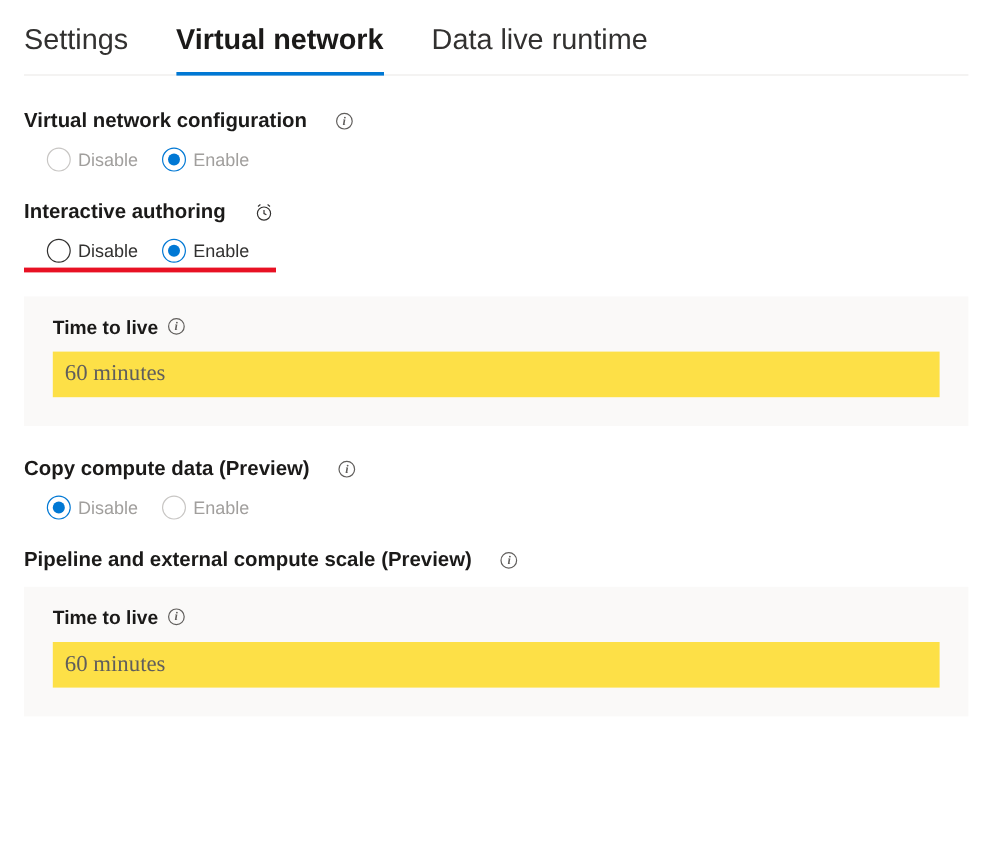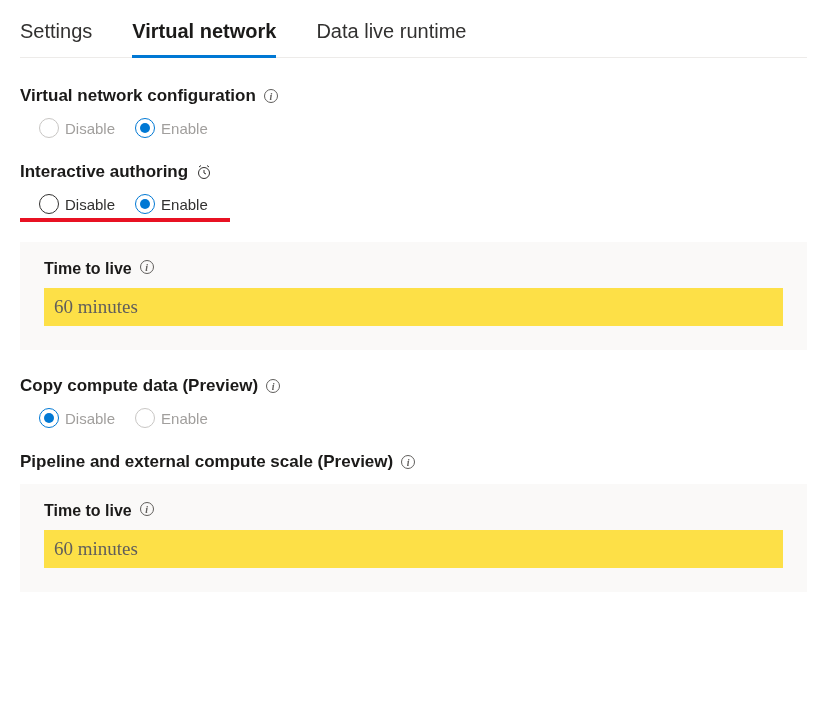--- a/index.html
+++ b/index.html
@@ -18,38 +18,38 @@
       color: #1b1a19;
     }
     .tabs {
       display: flex;
       gap: 40px;
       border-bottom: 1px solid #edebe9;
       margin-bottom: 28px;
     }
     .tab {
       padding: 0 0 12px 0;
-      font-size: 20px;
+      font-size: 24px;
       color: #323130;
       cursor: pointer;
       border-bottom: 3px solid transparent;
       margin-bottom: -1px;
     }
     .tab.active {
       font-weight: 600;
       border-bottom-color: #0078d4;
       color: #1b1a19;
     }
     .section-label {
       font-size: 17px;
       font-weight: 600;
       color: #1b1a19;
       display: flex;
       align-items: center;
-      gap: 8px;
+      gap: 24px;
       margin-bottom: 12px;
     }
     .info-icon {
       display: inline-flex;
       width: 14px;
       height: 14px;
       border: 1px solid #605e5c;
       border-radius: 50%;
       align-items: center;
       justify-content: center;

